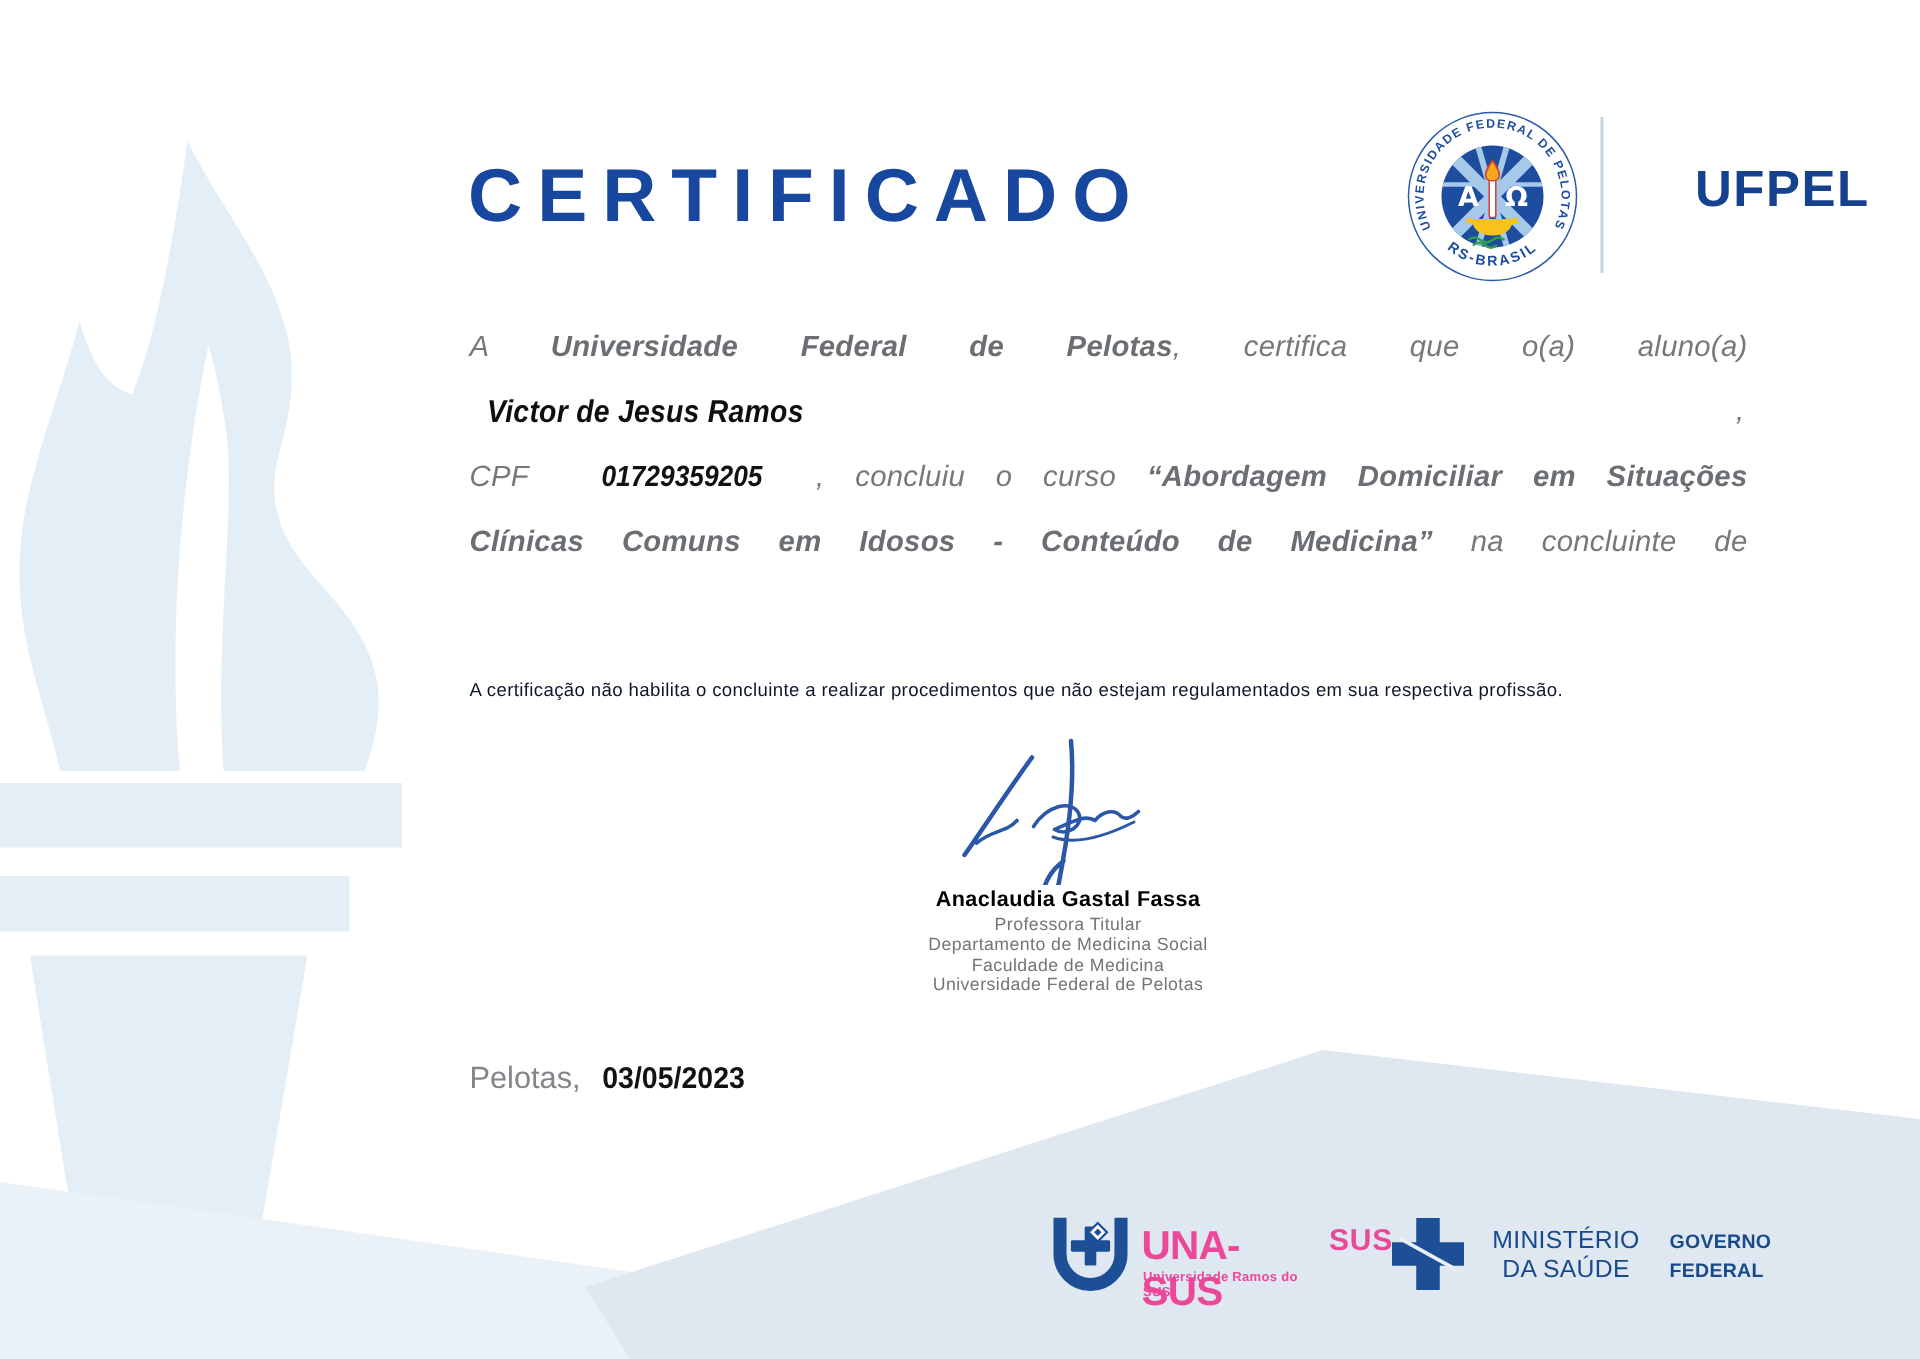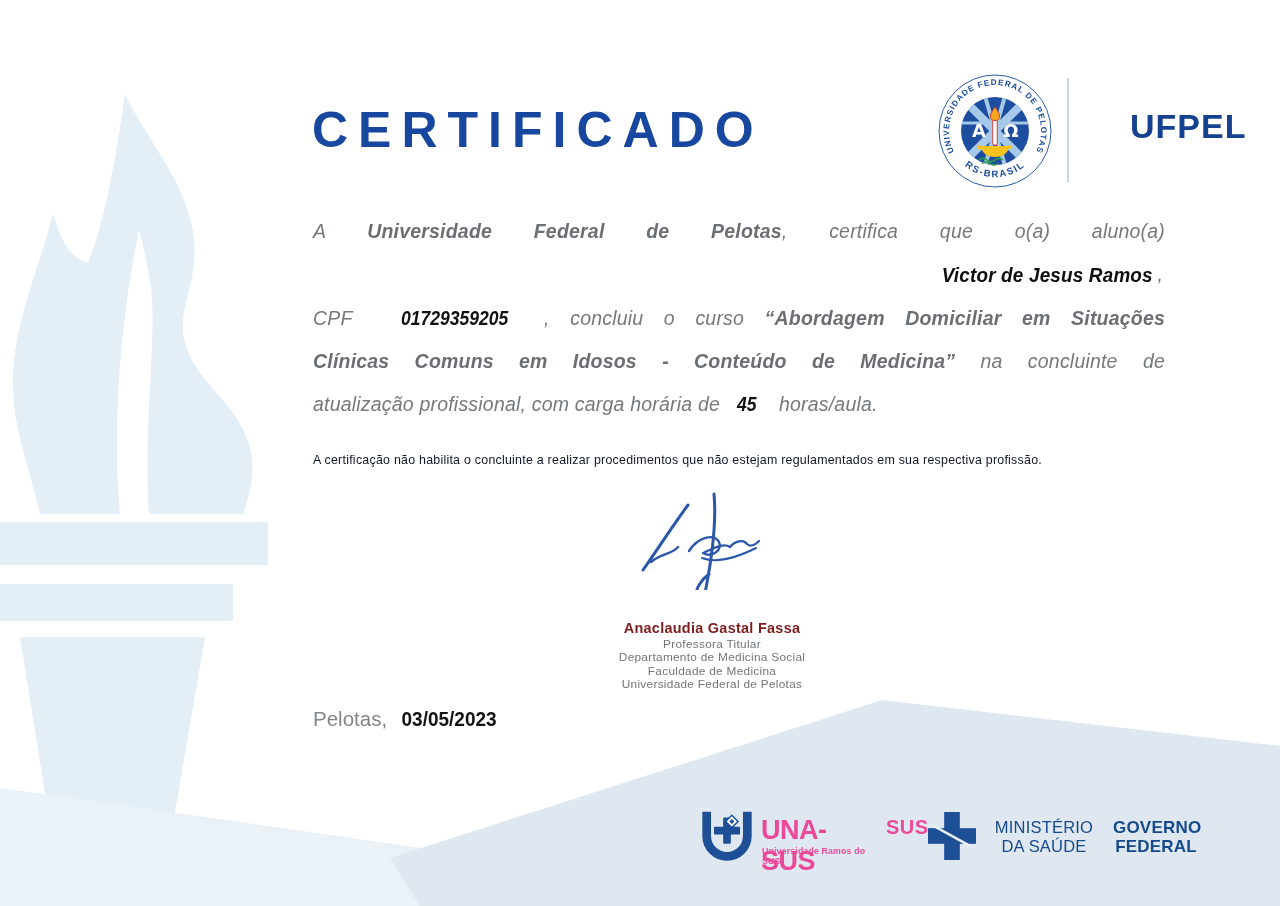--- a/index.html
+++ b/index.html
@@ -19,58 +19,58 @@
   .divider{left:1067px;top:78px;width:2px;height:104px;background:#c9d4e2;}
   .wordmark{
     left:1094px;top:107px;width:112px;text-align:center;font-size:34px;font-weight:bold;
     color:#16418f;letter-spacing:1px;margin-left:36px;
   }
 
   
   .content{left:313px;top:210px;width:852px;font-size:19.5px;color:#75797c;letter-spacing:.2px;font-style:italic;}
   .jline{line-height:43px;text-align:justify;text-align-last:justify;}
   .nline{line-height:43px;text-align:left;}
-  .nameline{position:relative;line-height:43px;text-align:right;}
+  .nameline{position:relative;line-height:43px;text-align:left;}
   .bseg{font-weight:bold;color:#6b6f73;}
   .val{
     font-weight:bold;color:#121212;display:inline-block;transform:scaleX(.9);
     letter-spacing:0;
   }
   .student{font-size:21px;font-weight:bold;color:#0f0f0f;display:inline-block;transform:scaleX(.9);}
   .name-comma{position:absolute;right:2px;top:0;color:#75797c;}
   .cpf-val{margin:0 30px 0 22px;}
   .hours-val{margin:0 16px 0 10px;}
 
   .disclaimer{
     left:313px;top:453px;width:860px;font-size:12.4px;color:#0f172a;letter-spacing:.25px;
   }
 
   
   .signature-svg{left:592px;top:482px;width:250px;height:108px;}
   .signer{
     left:552px;top:594px;width:320px;text-align:center;color:#717579;
     font-size:11.8px;line-height:13.6px;letter-spacing:.3px;
   }
-  .signer-name{font-size:14.4px;font-weight:bold;color:#7f1d1d;margin-bottom:2px;margin-top:28px;}
+  .signer-name{font-size:14.4px;font-weight:bold;color:#000000;margin-bottom:2px;}
 
   
   .placedate{left:313px;top:707px;font-size:20.5px;color:#82868a;}
   .date-val{font-size:20px;margin-left:12px;transform:scaleX(.95);}
 
   
   .footer-blue{color:#ec4899;}
   .unasus{left:697px;top:806px;width:175px;height:62px;}
   .unasus-emblem{position:absolute;left:0;top:0;width:60px;height:60px;}
   .unasus-word{position:absolute;left:64px;top:9px;font-size:27px;font-weight:bold;letter-spacing:-.5px;}
   .unasus-tag{position:absolute;left:65px;top:40px;font-size:8.7px;font-weight:bold;letter-spacing:.2px;}
   .sus{left:886px;top:812px;width:92px;height:52px;}
   .sus-word{position:absolute;left:0;top:4px;font-size:20px;font-weight:bold;letter-spacing:.5px;}
   .sus-cross{position:absolute;left:42px;top:0;width:48px;height:48px;}
   .ministerio{left:993px;top:818px;width:102px;text-align:center;font-size:16.5px;font-weight:normal;line-height:19px;color:#174a8c;letter-spacing:.2px;}
-  .governo{left:1113px;top:818px;width:86px;text-align:center;font-size:17px;font-weight:bold;line-height:19px;color:#174a8c;letter-spacing:.2px;}
+  .governo{left:1113px;top:818px;width:86px;text-align:left;font-size:13px;font-weight:bold;line-height:19px;color:#174a8c;letter-spacing:.2px;}
 </style>
 </head>
 <body>
 
 <svg class="bg" viewBox="0 0 1280 906" preserveAspectRatio="none" aria-hidden="true">
 
   <path fill="#e4eef7" d="
     M125,94 C150,145 188,185 194,238 C198,286 178,305 184,338
     C192,382 238,400 250,448 C256,472 250,495 243,514
     L40,514 C28,460 8,420 14,360 C19,312 42,258 53,214
@@ -139,25 +139,20 @@
   </div>
   <div class="jline">
     <span>CPF</span>
     <span class="val cpf-val">01729359205</span><span>, concluiu o curso</span>
     <span class="bseg">“Abordagem Domiciliar em Situações</span>
   </div>
   <div class="jline">
     <span class="bseg">Clínicas Comuns em Idosos - Conteúdo de Medicina”</span>
     <span>na concluinte de</span>
   </div>
-  <div class="nline">
-    <span>atualização profissional, com carga horária de</span>
-    <span class="val hours-val">45</span>
-    <span>horas/aula.</span>
-  </div>
 </div>
 
 <div class="layer disclaimer">A certificação não habilita o concluinte a realizar procedimentos que não estejam regulamentados em sua respectiva profissão.</div>
 
 <svg class="layer signature-svg" viewBox="590 480 250 108">
   <g fill="none" stroke="#2b57a8" stroke-width="3" stroke-linecap="round" stroke-linejoin="round">
     <path d="M 641,568 C 655,548 672,522 686,503"></path>
     <path d="M 649,560 C 660,551 669,553 676,545" stroke-width="2.4"></path>
     <path d="M 712,492 C 715,525 709,560 704,586 C 701,600 695,606 694,596 C 693,587 699,578 707,572"></path>
     <path d="M 687,549 C 696,535 712,531 717,540 C 721,548 710,556 701,551 C 714,545 722,541 728,545 C 733,539 741,537 745,542 C 748,545 753,543 757,539" stroke-width="2.4"></path>

